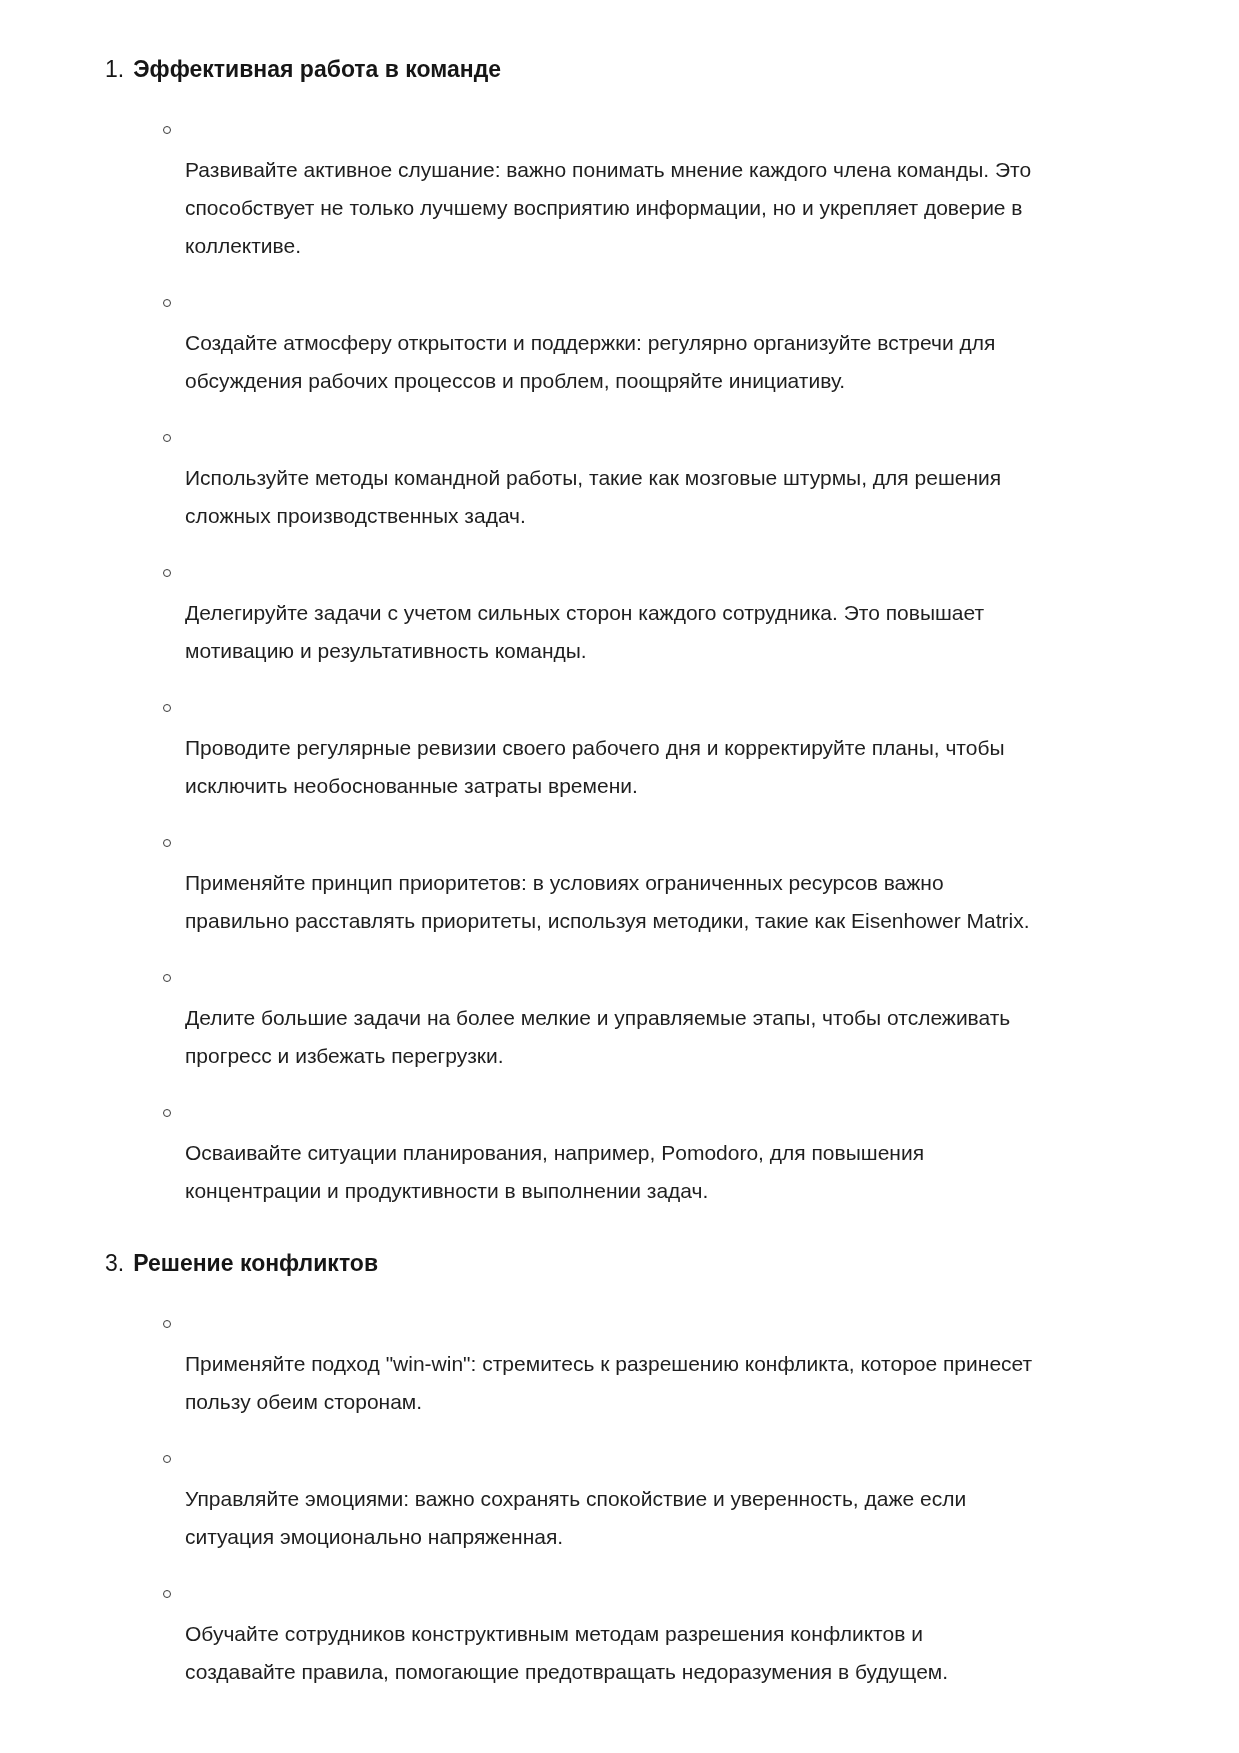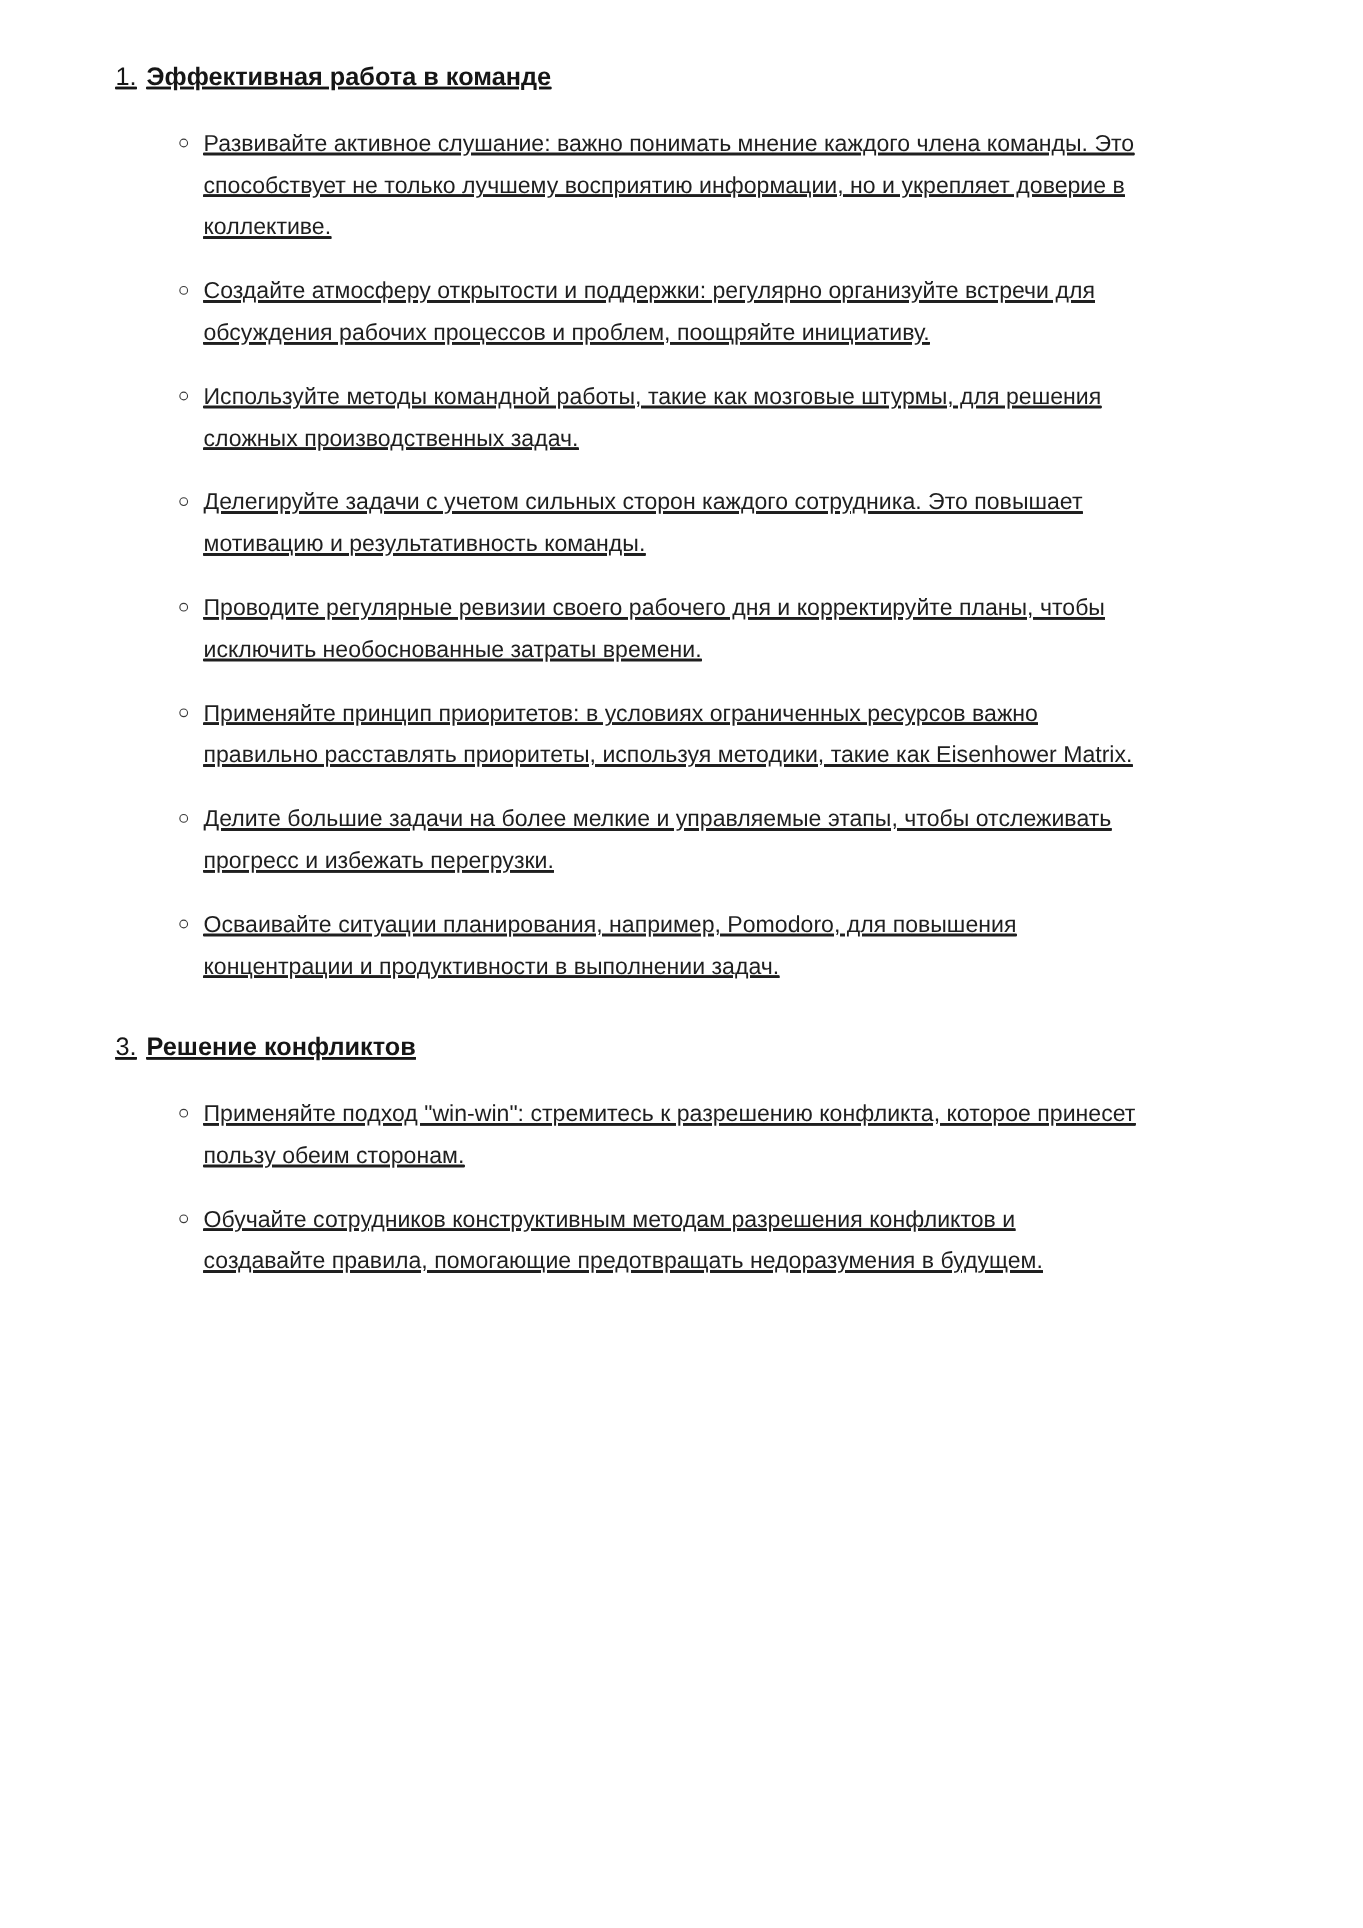--- a/index.html
+++ b/index.html
@@ -1,15 +1,15 @@
 <!DOCTYPE html>
 <html><head>
 <meta charset="utf-8">
 <style>
-  * { box-sizing: border-box; text-decoration: underline; }
+  * { box-sizing: border-box; }
   html, body { margin: 0; padding: 0; }
   body {
     width: 1239px;
     min-height: 1753px;
     background: #ffffff;
     font-family: "Liberation Sans", "DejaVu Sans", sans-serif;
     color: #1f1f1f;
   }
   .doc {
     padding: 54px 100px 0 105px;
@@ -46,20 +46,21 @@
     flex: none;
     width: 8px;
     height: 8px;
     border: 1.7px solid #3a3a3a;
     border-radius: 50%;
     margin-top: 14px;
     background: transparent;
   }
   .bullet-text {
     color: #1f1f1f;
+    margin-top: 39px;
   }
 </style>
 </head>
 <body>
 
 <div class="doc">
 
   <div class="section-heading first">
     <span class="heading-num">1.</span><span class="heading-title">Эффективная работа в команде</span>
   </div>
@@ -104,17 +105,21 @@
   <div class="section-heading">
     <span class="heading-num">3.</span><span class="heading-title">Решение конфликтов</span>
   </div>
   <ul class="bullets">
     <li>
       <span class="bullet-marker"></span>
       <span class="bullet-text">Применяйте подход "win-win": стремитесь к разрешению конфликта, которое принесет пользу обеим сторонам.</span>
     </li>
     <li>
       <span class="bullet-marker"></span>
+      <span class="bullet-text">Управляйте эмоциями: важно сохранять спокойствие и уверенность, даже если ситуация эмоционально напряженная.</span>
+    </li>
+    <li>
+      <span class="bullet-marker"></span>
       <span class="bullet-text">Обучайте сотрудников конструктивным методам разрешения конфликтов и создавайте правила, помогающие предотвращать недоразумения в будущем.</span>
     </li>
   </ul>
 
 </div>
 
 </body></html>

